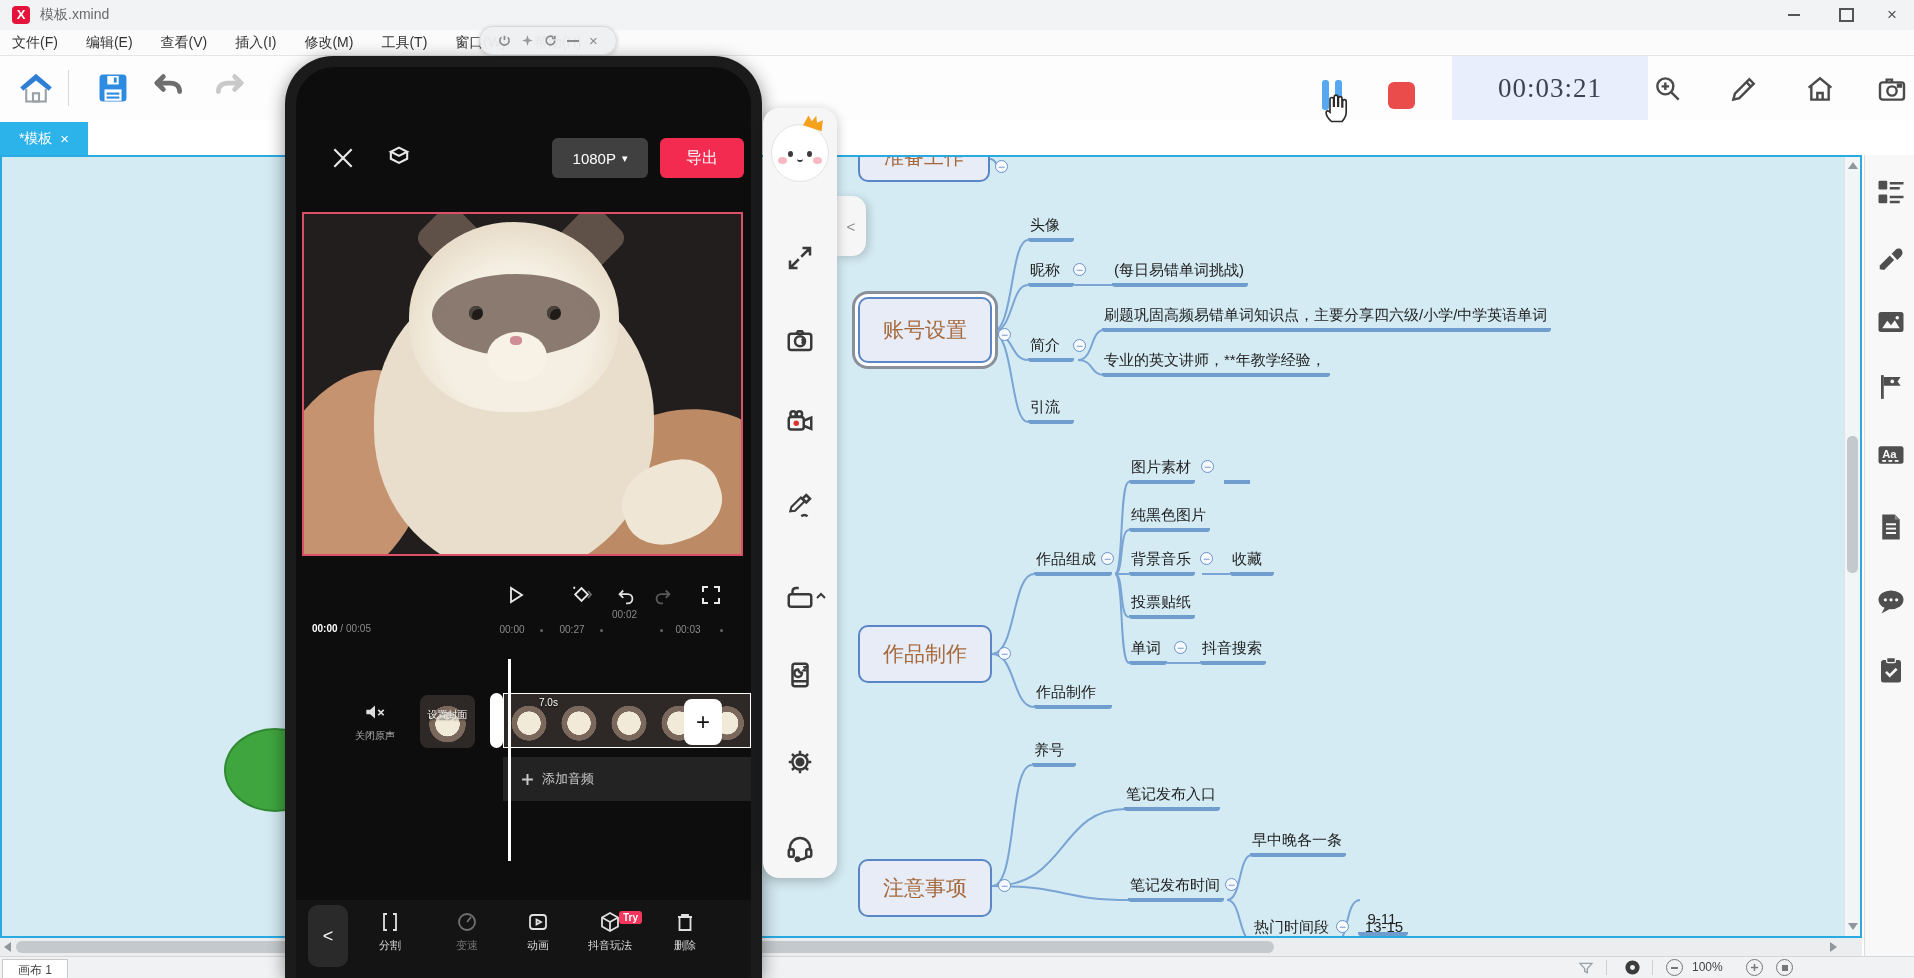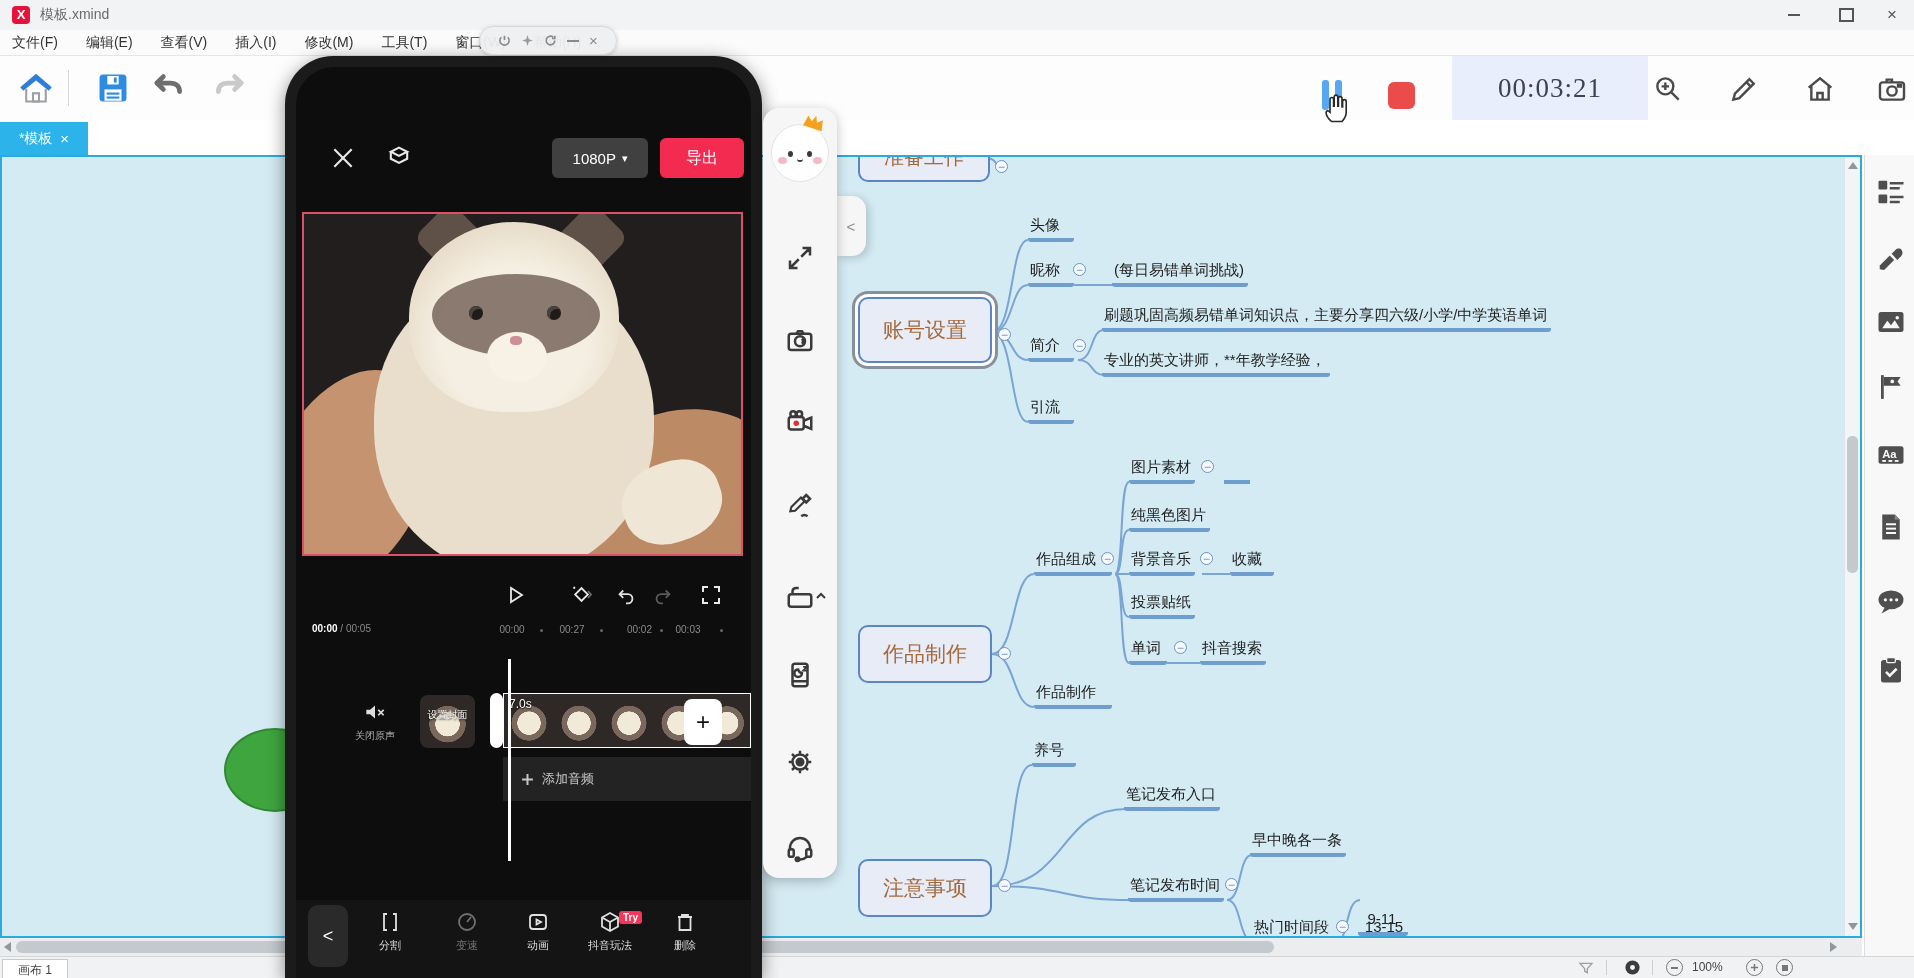--- a/index.html
+++ b/index.html
@@ -69,21 +69,21 @@
            font-size:15px;display:flex;align-items:center;justify-content:center;gap:6px;}
   .exportbtn{left:364px;top:71px;width:84px;height:40px;background:#f32b50;border-radius:6px;color:#fff;
              font-size:16px;display:flex;align-items:center;justify-content:center;}
   .video{left:6px;top:145px;width:441px;height:344px;background:#221e1d;border:2px solid #da5069;
          box-sizing:border-box;overflow:hidden;}
   .ruler{font-size:10px;color:#8a8a8a;}
   .rdot{position:absolute;width:3px;height:3px;background:#666;border-radius:50%;}
   .minicat{background:radial-gradient(circle at 50% 55%, #f2ead9 0 30%, #7a685c 31% 45%, #2e2927 46% 100%);}
   .coverlbl{position:absolute;left:0;top:14px;width:100%;text-align:center;font-size:10px;line-height:12px;
             color:#fff;text-shadow:0 1px 2px #000;}
-  .clip7{position:absolute;left:5px;top:3px;font-size:12px;color:#fff;text-shadow:0 1px 2px #000;}
+  .clip7{position:absolute;left:5px;top:3px;font-size:10px;color:#fff;text-shadow:0 1px 2px #000;padding-left:30px;}
   .plusbtn{left:180px;top:5px;width:38px;height:46px;background:#fff;border-radius:8px;color:#111;
            font-size:24px;display:flex;align-items:center;justify-content:center;}
   .addaudio{left:207px;top:690px;width:248px;height:44px;background:#232323;display:flex;align-items:center;
             padding-left:18px;box-sizing:border-box;color:#c8c8c8;font-size:13px;gap:8px;}
   .pbar{left:0px;top:833px;width:455px;height:78px;background:#141414;}
   .backbtn{left:12px;top:5px;width:40px;height:62px;background:#2a2a2a;border-radius:10px;color:#fff;
            font-size:18px;display:flex;align-items:center;justify-content:center;}
   .pbi{position:absolute;top:10px;width:60px;text-align:center;color:#ddd;}
   .pbl{font-size:11px;margin-top:4px;}
   .trybadge{position:absolute;top:1px;right:-2px;background:#f5365c;color:#fff;font-size:10px;font-weight:bold;
@@ -422,21 +422,21 @@
       <svg class="abs" style="left:403px;top:516px" width="24" height="24" viewBox="0 0 24 24" fill="none" stroke="#e8e8e8" stroke-width="2">
           <path d="M4 9V4h5M15 4h5v5M20 15v5h-5M9 20H4v-5"></path>
         </svg>
 
       <div class="abs ruler" style="left:16px;top:556px">
         <span style="color:#fff;font-weight:bold">00:00</span>
         <span>/ 00:05</span>
       </div>
       <span class="abs ruler" style="left:196px;top:557px;width:40px;text-align:center">00:00</span>
       <span class="abs ruler" style="left:256px;top:557px;width:40px;text-align:center">00:27</span>
-      <span class="abs ruler" style="left:316px;top:557px;width:40px;text-align:right">00:02</span>
+      <span class="abs ruler" style="left:316px;top:542px;width:40px;text-align:left">00:02</span>
       <span class="abs ruler" style="left:372px;top:557px;width:40px;text-align:center">00:03</span>
       <i class="abs rdot" style="left:244px;top:562px"></i>
         <i class="abs rdot" style="left:304px;top:562px"></i>
       <i class="abs rdot" style="left:364px;top:562px"></i>
         <i class="abs rdot" style="left:424px;top:562px"></i>
 
       <svg class="abs" style="left:66px;top:632px" width="26" height="26" viewBox="0 0 24 24" fill="#ddd">
           <path d="M4 10v4h3.5l4.5 4V6l-4.5 4z"></path>
           <path d="M15 10l5 5M20 10l-5 5" stroke="#ddd" stroke-width="1.6"></path>
         </svg>

